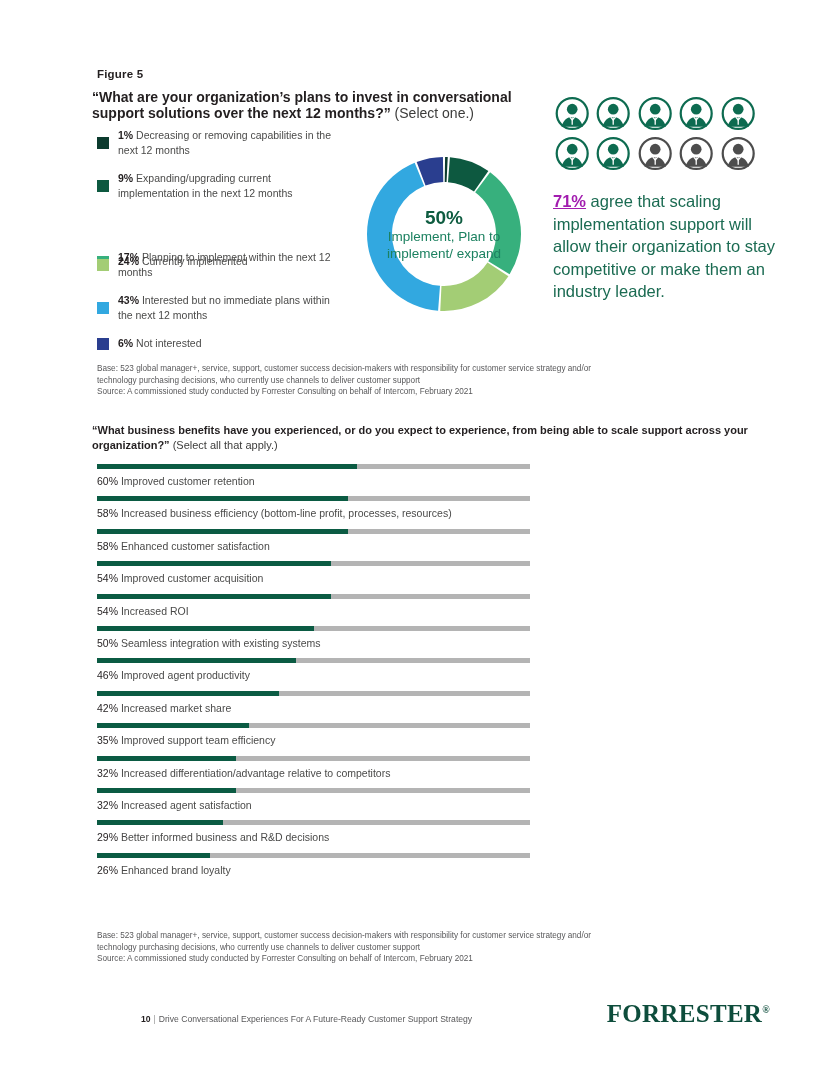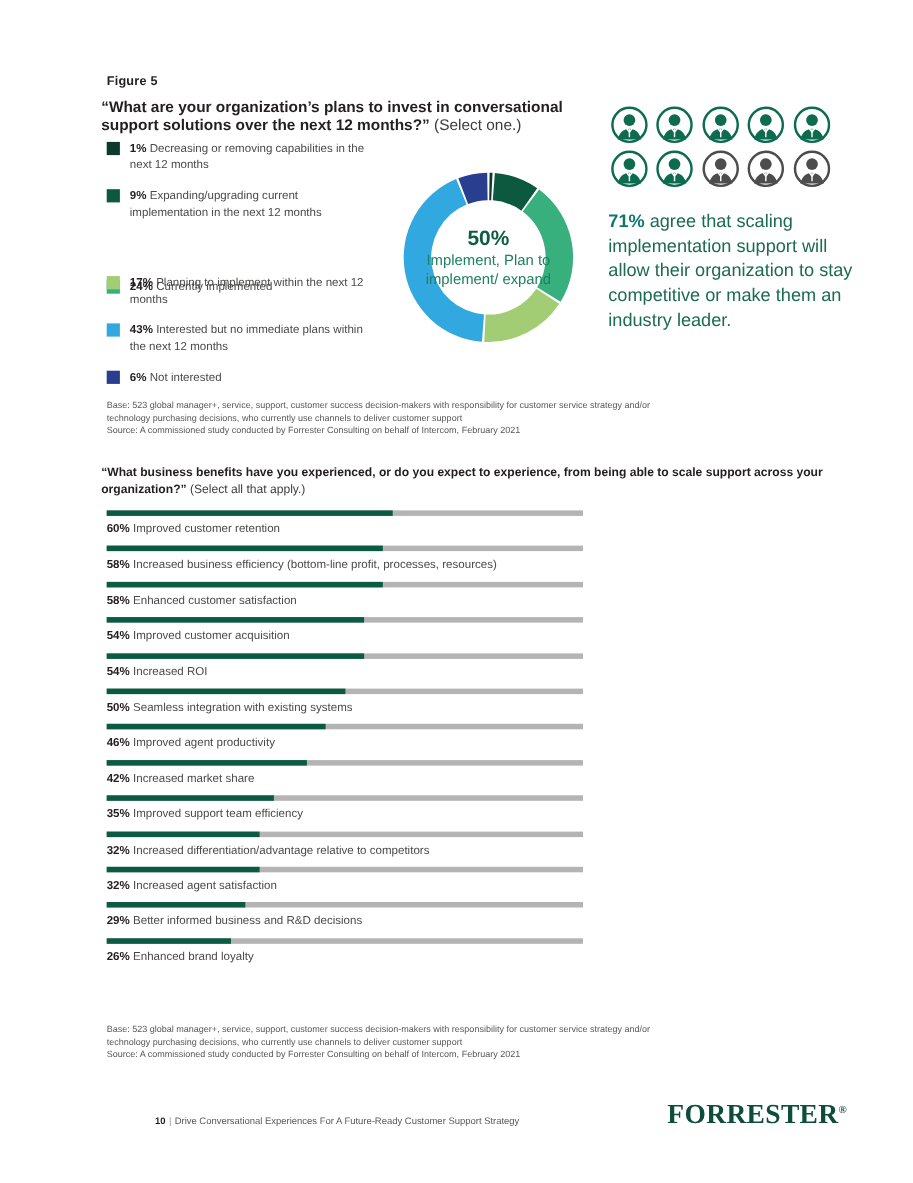--- a/index.html
+++ b/index.html
@@ -18,21 +18,21 @@
     font-size:11.5px;font-weight:bold;letter-spacing:.2px;color:#231f20;
   }
   .q1-title{
     position:absolute;left:92px;top:90px;width:470px;
     font-size:14px;font-weight:bold;line-height:15.5px;color:#231f20;
   }
   .q1-title .sel{font-weight:normal;color:#3c3c3b;}
 
   
   .legend{position:absolute;left:97px;top:128px;width:250px;}
-  .leg-row{position:absolute;display:flex;align-items:flex-start;}
+  .leg-row{position:absolute;display:flex;align-items:center;}
   .leg-sw{width:12px;height:12px;flex:0 0 12px;margin-top:1px;}
   .leg-txt{margin-left:9px;font-size:10.5px;line-height:14.5px;color:#4a4a49;width:215px;}
   .leg-txt b{color:#231f20;font-weight:bold;}
 
   
   .donut-wrap{position:absolute;left:358px;top:148px;width:172px;height:172px;}
   .donut-center{
     position:absolute;left:0;top:0;width:172px;height:172px;
     display:flex;flex-direction:column;align-items:center;justify-content:center;
     text-align:center;color:#1b6b52;
@@ -43,42 +43,42 @@
   
   .people{position:absolute;left:555px;top:96px;width:200px;}
   .people-row{display:flex;gap:7px;margin-bottom:5px;}
   .person{width:35px;height:35px;}
 
   
   .callout{
     position:absolute;left:553px;top:190px;width:225px;
     font-size:16.5px;line-height:22.5px;color:#1b6b52;
   }
-  .callout b{font-weight:bold;color:#0f766e;}
+  .callout b{font-weight:bold;color:#a21caf;text-decoration:underline;}
 
   
   .src{
     position:absolute;font-size:8.2px;line-height:11.6px;color:#58585a;width:680px;
   }
   .src div{white-space:nowrap;}
 
   
   .q2-title{
     position:absolute;left:92px;top:423px;width:690px;
     font-size:11px;font-weight:bold;line-height:15px;color:#231f20;
   }
   .q2-title .sel{font-weight:normal;color:#3c3c3b;}
 
   
   .bars{position:absolute;left:97px;top:464px;width:433px;}
   .bar-item{position:relative;height:32.4px;}
   .bar-track{position:absolute;left:0;top:0;width:433px;height:5px;background:#b4b4b4;}
   .bar-fill{position:absolute;left:0;top:0;height:5px;background:#0b5b43;}
   .bar-label{position:absolute;left:0;top:11px;font-size:10.5px;color:#4a4a49;white-space:nowrap;}
-  .bar-label b{color:#231f20;font-weight:bold;}
+  .bar-label b{color:#231f20;font-weight:normal;}
 
   
   .footer-left{
     position:absolute;left:97px;top:1014px;font-size:8.6px;color:#58585a;white-space:nowrap;
   }
   .footer-left b{color:#231f20;font-weight:bold;margin-left:44px;}
   .footer-left .divider{color:#9a9a9a;padding:0 3px;}
   .logo{
     position:absolute;right:60px;top:1000px;
     font-family:"Liberation Serif", serif;

